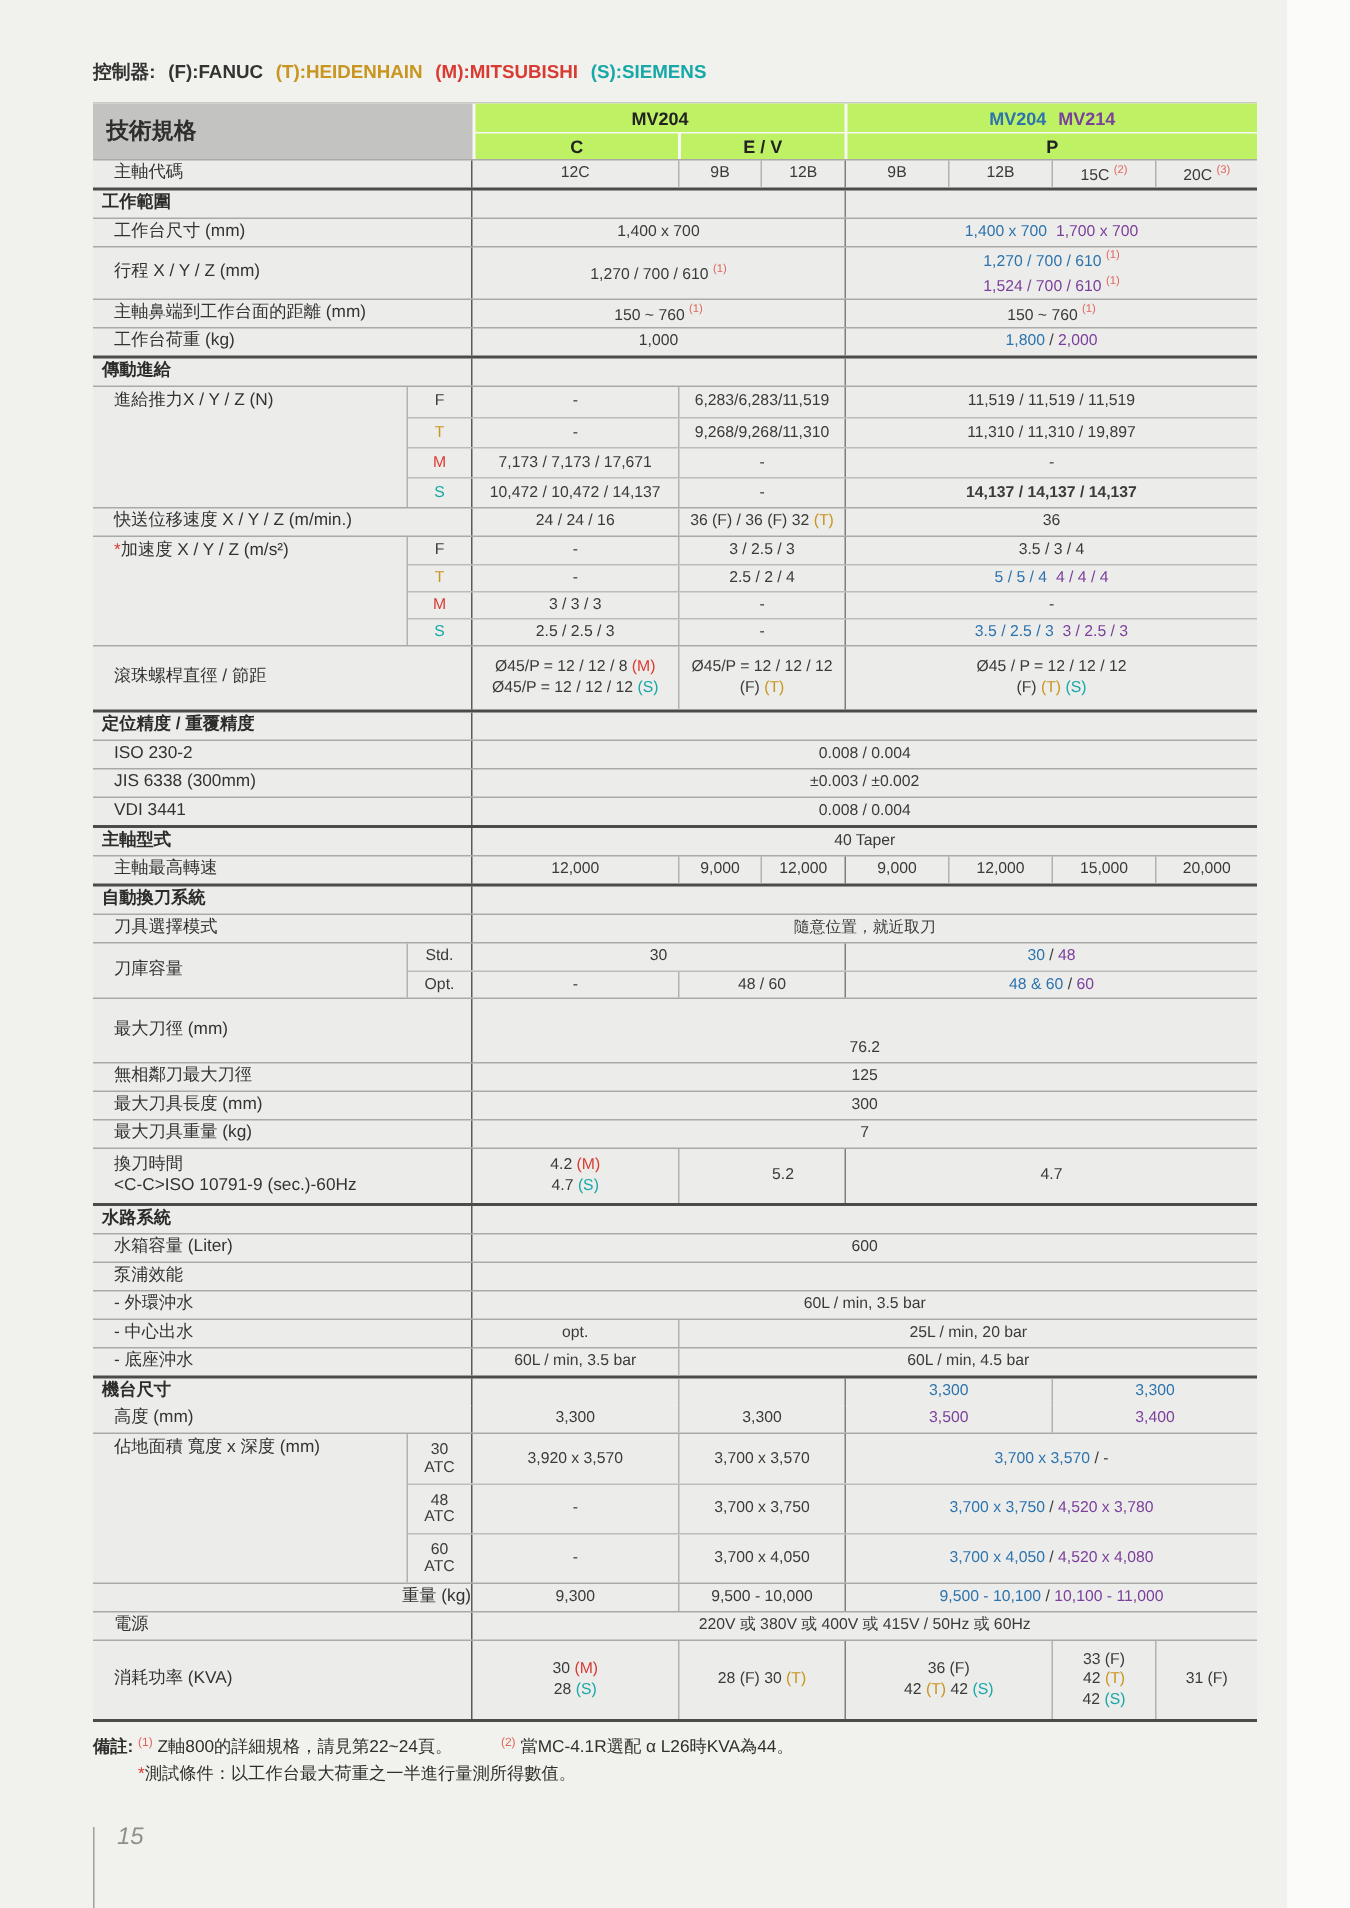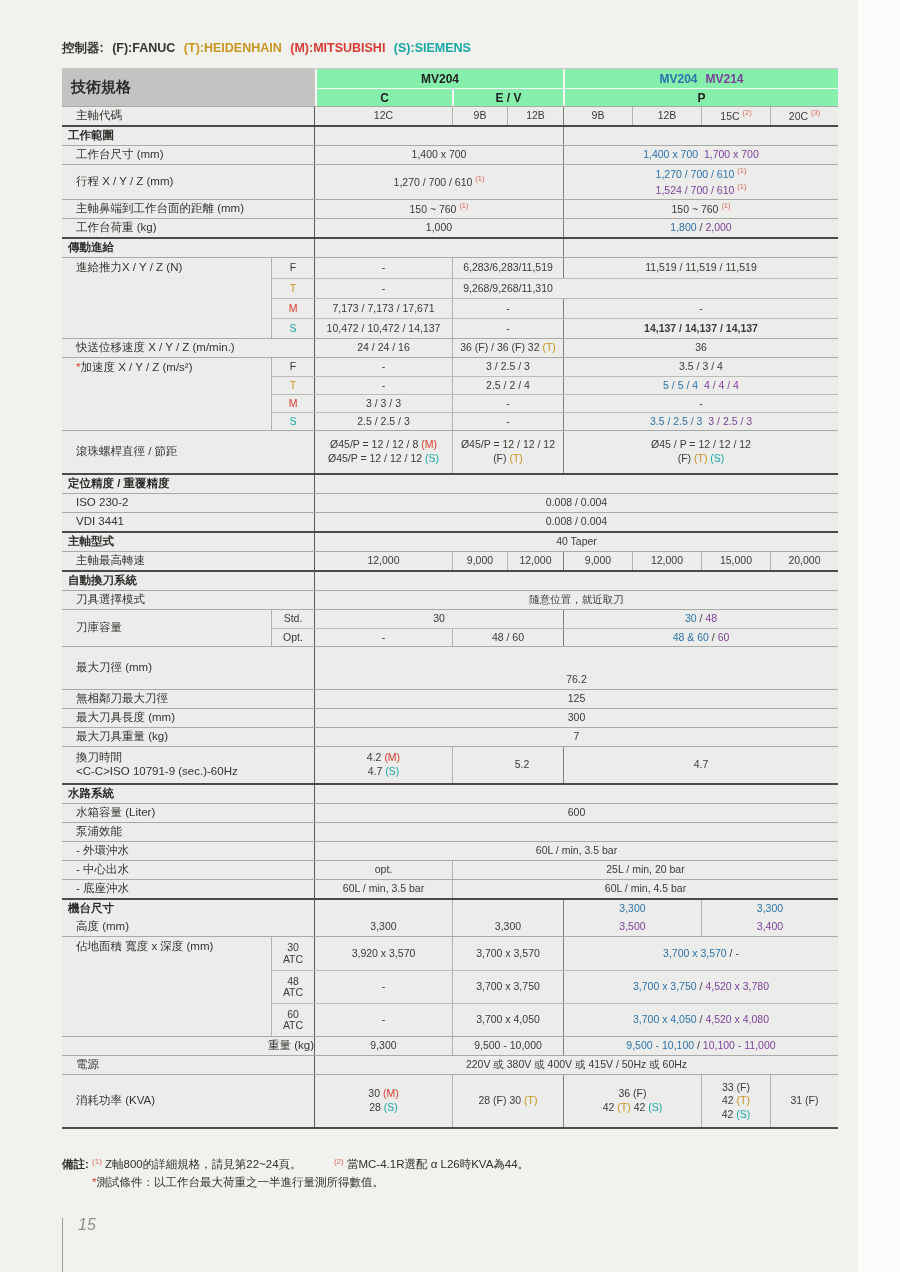--- a/index.html
+++ b/index.html
@@ -16,21 +16,21 @@
   
   .tablewrap{position:absolute;left:62px;top:68px;width:776px;}
   .thead{background:#f7f7f4;border-top:1px solid #c9c9c7;}
   .h-flex{display:flex;}
   .h-title{width:253px;height:37px;background:#c3c3c1;display:flex;align-items:center;
            padding-left:9px;font-size:15px;font-weight:bold;color:#2e2e2c;}
   .h-right{flex:1;display:flex;flex-direction:column;}
   .h-r1,.h-r2{display:flex;}
   .h-r1{height:19px;margin-bottom:1px;}
   .h-r2{height:17px;}
-  .h-c{background:#86efac;margin-left:2px;display:flex;align-items:center;justify-content:center;
+  .h-c{background:#bef264;margin-left:2px;display:flex;align-items:center;justify-content:center;
        font-weight:bold;font-size:12px;color:#222;}
   .w248{width:246px}.w275{width:273px}.w137{width:135px}.w111{width:109px}
   .h-c .gap{display:inline-block;width:8px;}
   
   #spec-body{border-bottom:2px solid #4b4b49;}
   .tr{display:flex;background:#ececе9;background:#ececea;}
   .bt-dark{border-top:2px solid #4b4b49;}
   .bt-light{border-top:1px solid #a9a9a7;}
   .tl{display:flex;flex-direction:column;justify-content:center;padding-left:14px;
       font-size:11.5px;border-right:1px solid #5a5a58;line-height:1.2;}
@@ -234,20 +234,23 @@
             <div class="vr sep" style="height: 20px;">
               <div class="td sub" style="width: 43px;">
                 <div class="cl"><span class="c-o">T</span></div>
               </div>
               <div class="td" style="width: 137px;">
                 <div class="cl"><span>-</span></div>
               </div>
               <div class="td bl" style="width: 111px;">
                 <div class="cl"><span>9,268/9,268/11,310</span></div>
               </div>
+              <div class="td bl-mid" style="width: 275px;">
+                <div class="cl"><span>11,310 / 11,310 / 19,897</span></div>
+              </div>
             </div>
             <div class="vr sep" style="height: 20px;">
               <div class="td sub" style="width: 43px;">
                 <div class="cl"><span class="c-r">M</span></div>
               </div>
               <div class="td" style="width: 137px;">
                 <div class="cl"><span>7,173 / 7,173 / 17,671</span></div>
               </div>
               <div class="td bl" style="width: 111px;">
                 <div class="cl"><span>-</span></div>
@@ -387,20 +390,32 @@
           </div>
         </div>
         <div class="tr bt-light">
           <div class="tl" style="width: 253px;">
             <div class="ll"><span>ISO 230-2</span></div>
           </div>
           <div class="rows">
             <div class="vr" style="height: 18px;">
               <div class="td" style="width: 523px;">
                 <div class="cl"><span>0.008 / 0.004</span></div>
+              </div>
+            </div>
+          </div>
+        </div>
+        <div class="tr bt-light">
+          <div class="tl" style="width: 253px;">
+            <div class="ll"><span>JIS 6338 (300mm)</span></div>
+          </div>
+          <div class="rows">
+            <div class="vr" style="height: 18px;">
+              <div class="td" style="width: 523px;">
+                <div class="cl"><span>±0.003 / ±0.002</span></div>
               </div>
             </div>
           </div>
         </div>
         <div class="tr bt-light">
           <div class="tl" style="width: 253px;">
             <div class="ll"><span>VDI 3441</span></div>
           </div>
           <div class="rows">
             <div class="vr" style="height: 18px;">

